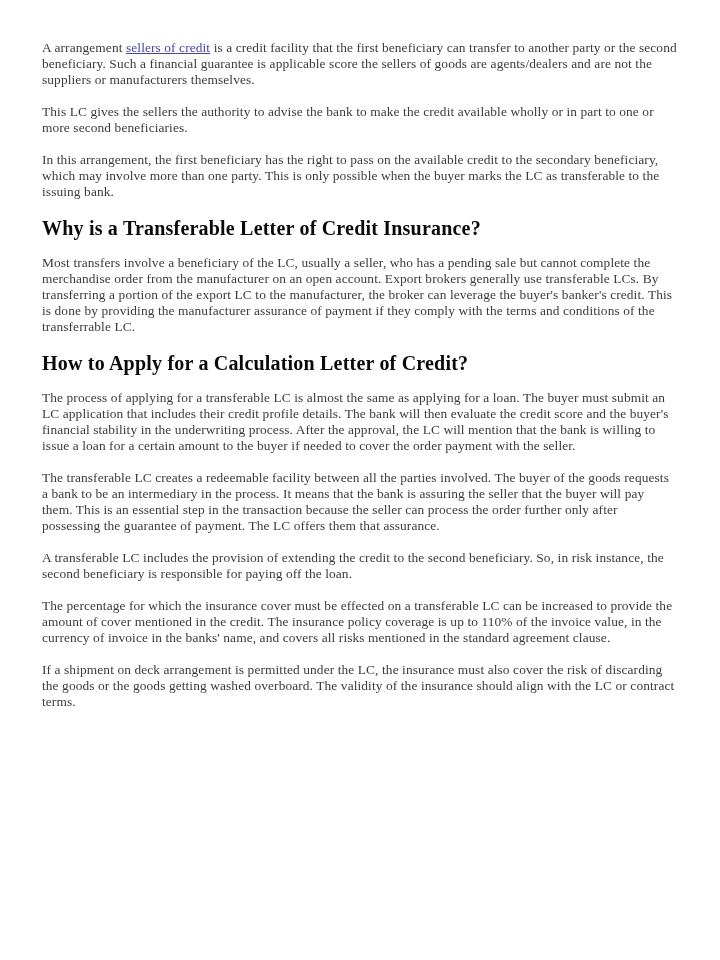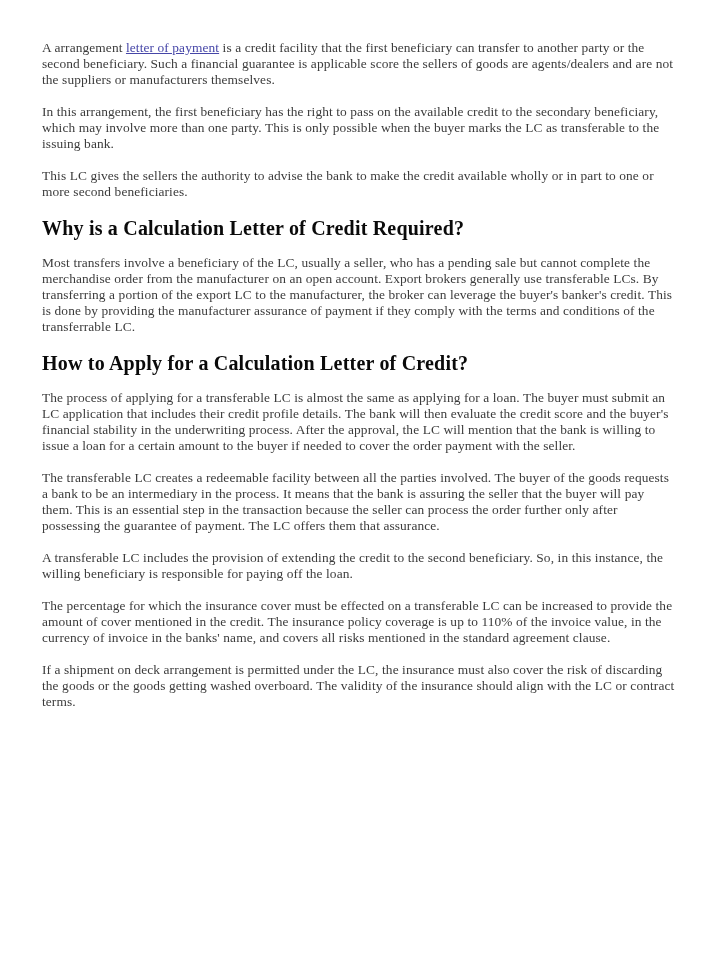--- a/index.html
+++ b/index.html
@@ -43,38 +43,38 @@
     text-decoration: underline;
     cursor: pointer;
   }
 </style>
 </head>
 <body>
 
 <div class="page">
 
 
-  <p><span>A arrangement </span><a class="doc-link">letter of payment</a><span> is a credit facility that the first beneficiary can transfer to another party or the second beneficiary. Such a financial guarantee is applicable score the sellers of goods are agents/dealers and are not the suppliers or manufacturers themselves.</span></p>
+  <p><span>A arrangement </span><a class="doc-link">sellers of credit</a><span> is a credit facility that the first beneficiary can transfer to another party or the second beneficiary. Such a financial guarantee is applicable score the sellers of goods are agents/dealers and are not the suppliers or manufacturers themselves.</span></p>
+
+  <p>This LC gives the sellers the authority to advise the bank to make the credit available wholly or in part to one or more second beneficiaries.</p>
 
   <p>In this arrangement, the first beneficiary has the right to pass on the available credit to the secondary beneficiary, which may involve more than one party. This is only possible when the buyer marks the LC as transferable to the issuing bank.</p>
 
-  <p>This LC gives the sellers the authority to advise the bank to make the credit available wholly or in part to one or more second beneficiaries.</p>
-
-  <h2>Why is a Calculation Letter of Credit Required?</h2>
+  <h2>Why is a Transferable Letter of Credit Insurance?</h2>
 
   <p>Most transfers involve a beneficiary of the LC, usually a seller, who has a pending sale but cannot complete the merchandise order from the manufacturer on an open account. Export brokers generally use transferable LCs. By transferring a portion of the export LC to the manufacturer, the broker can leverage the buyer's banker's credit. This is done by providing the manufacturer assurance of payment if they comply with the terms and conditions of the transferrable LC.</p>
 
   <h2>How to Apply for a Calculation Letter of Credit?</h2>
 
   <p>The process of applying for a transferable LC is almost the same as applying for a loan. The buyer must submit an LC application that includes their credit profile details. The bank will then evaluate the credit score and the buyer's financial stability in the underwriting process. After the approval, the LC will mention that the bank is willing to issue a loan for a certain amount to the buyer if needed to cover the order payment with the seller.</p>
 
 
   <p>The transferable LC creates a redeemable facility between all the parties involved. The buyer of the goods requests a bank to be an intermediary in the process. It means that the bank is assuring the seller that the buyer will pay them. This is an essential step in the transaction because the seller can process the order further only after possessing the guarantee of payment. The LC offers them that assurance.</p>
 
-  <p>A transferable LC includes the provision of extending the credit to the second beneficiary. So, in this instance, the willing beneficiary is responsible for paying off the loan.</p>
+  <p>A transferable LC includes the provision of extending the credit to the second beneficiary. So, in risk instance, the second beneficiary is responsible for paying off the loan.</p>
 
 
   <p>The percentage for which the insurance cover must be effected on a transferable LC can be increased to provide the amount of cover mentioned in the credit. The insurance policy coverage is up to 110% of the invoice value, in the currency of invoice in the banks' name, and covers all risks mentioned in the standard agreement clause.</p>
 
   <p>If a shipment on deck arrangement is permitted under the LC, the insurance must also cover the risk of discarding the goods or the goods getting washed overboard. The validity of the insurance should align with the LC or contract terms.</p>
 
 
 </div>
 
 </body></html>

